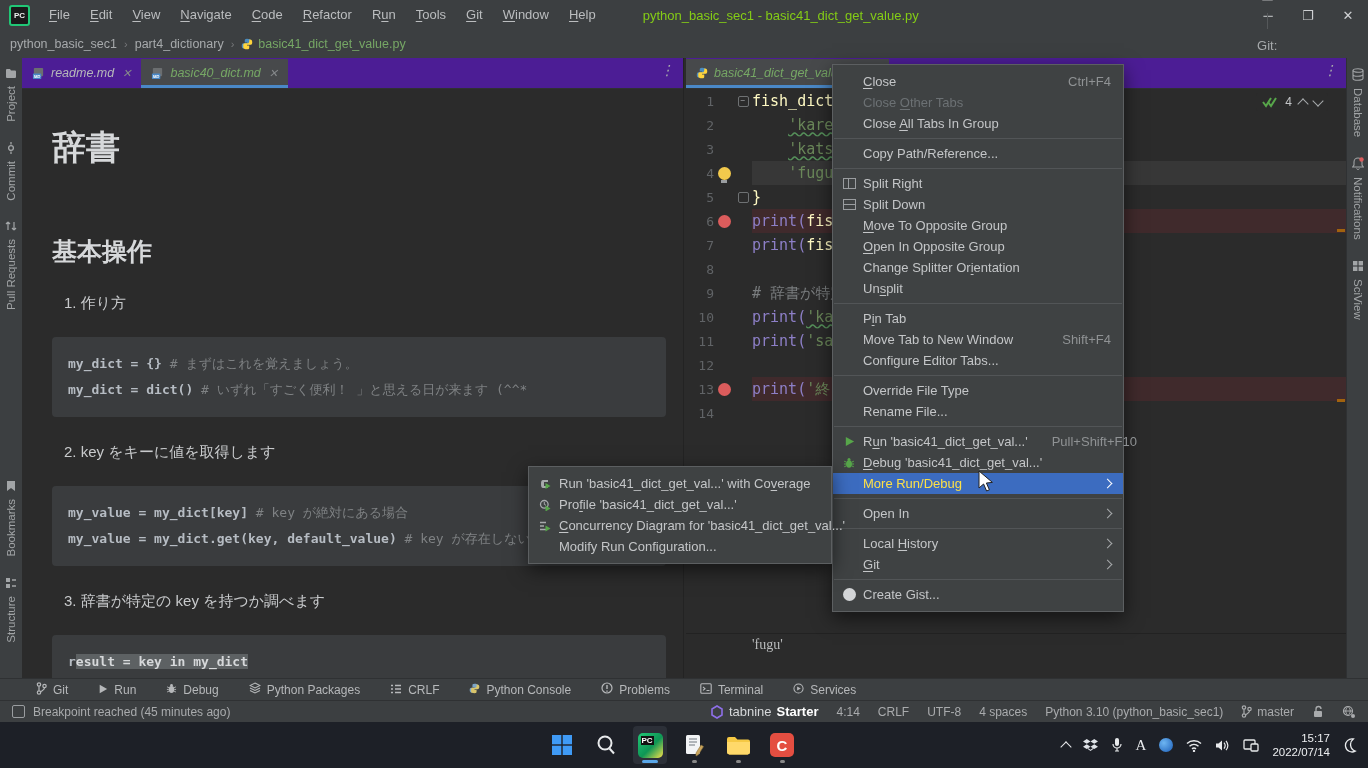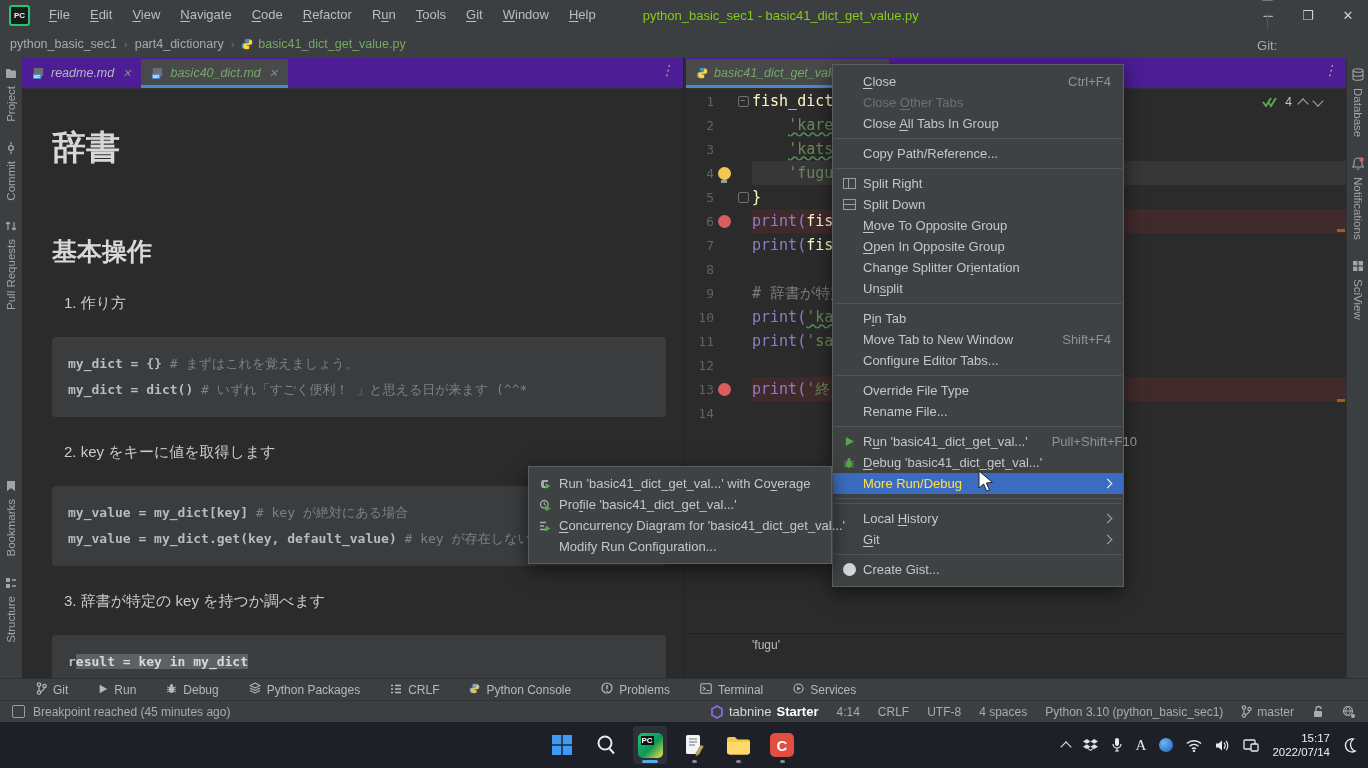--- a/index.html
+++ b/index.html
@@ -79,22 +79,22 @@
   .t-string{color:#6a8759;}
   .wavy{text-decoration:underline;text-decoration-style:wavy;text-decoration-color:#55915a;}
   .bulb{width:13px;height:13px;border-radius:50%;background:#f2c94c;position:relative;}
   .bulb:after{content:"";position:absolute;left:3.5px;bottom:-3px;width:6px;height:3px;background:#9a9da0;}
   #inspect-widget{right:18px;top:4px;display:flex;align-items:center;gap:7px;background:#2b2b2b;
                   padding:2px 6px;border-radius:3px;color:#c2c4c6;font-size:12px;font-family:"Liberation Sans",sans-serif;}
   .chv{width:7px;height:7px;border-right:1.6px solid #a7aaac;border-bottom:1.6px solid #a7aaac;display:inline-block;}
   .chv.up{transform:rotate(-135deg);margin-top:3px;} .chv.down{transform:rotate(45deg);margin-bottom:2px;}
   .stripe-mark{position:absolute;right:1px;width:8px;height:3px;background:#a1620e;}
   #ed-output{position:absolute;left:0;bottom:0;width:100%;height:23px;background:#2b2b2b;border-top:1px solid #222;
-             display:flex;align-items:center;padding-left:66px;font-family:Liberation Sans, sans-serif;
-             font-size:12px;color:#babcbd;box-sizing:border-box;}
+             display:flex;align-items:center;padding-left:66px;font-family:Liberation Serif, serif;
+             font-size:14px;color:#babcbd;box-sizing:border-box;}
 
   
   .popup{background:#3f4243;border:1px solid #5c5f61;box-shadow:0 6px 18px rgba(0,0,0,.55);padding:6px 0;z-index:30;}
   #ctx-menu{left:832px;top:64px;width:290px;}
   #ctx-submenu{left:528px;top:466px;width:302px;z-index:31;}
   .mi{height:21px;display:flex;align-items:center;padding:0 12px 0 30px;position:relative;color:#c4c6c8;font-size:13px;white-space:nowrap;}
   .mi .mi-ico{position:absolute;left:8px;width:16px;display:flex;justify-content:center;}
   .mi .mi-short{margin-left:auto;color:#8f9294;padding-left:24px;}
   .mi.disabled{color:#6c7174;}
   .mi.hl{background:#3c6cc0;color:#fde047;}
@@ -549,20 +549,24 @@
           <path d="M1.2 4.2l2 .9M1 7h2M1.2 9.8l2-.9M10.8 4.2l-2 .9M11 7H9M10.8 9.8l-2-.9" stroke="#57a64a" stroke-width="1" fill="none"></path>
         </svg>
       </span>
       <span><u>D</u>ebug 'basic41_dict_get_val...'</span>
     </div>
     <div class="mi hl">
       <span>More Run/Debug</span>
       <span class="sub-arr"></span>
     </div>
     <div class="mi-sep"></div>
+    <div class="mi">
+      <span>Open In</span>
+      <span class="sub-arr"></span>
+    </div>
     <div class="mi-sep"></div>
     <div class="mi">
       <span>Local <u>H</u>istory</span>
       <span class="sub-arr"></span>
     </div>
     <div class="mi">
       <span><u>G</u>it</span>
       <span class="sub-arr"></span>
     </div>
     <div class="mi-sep"></div>

